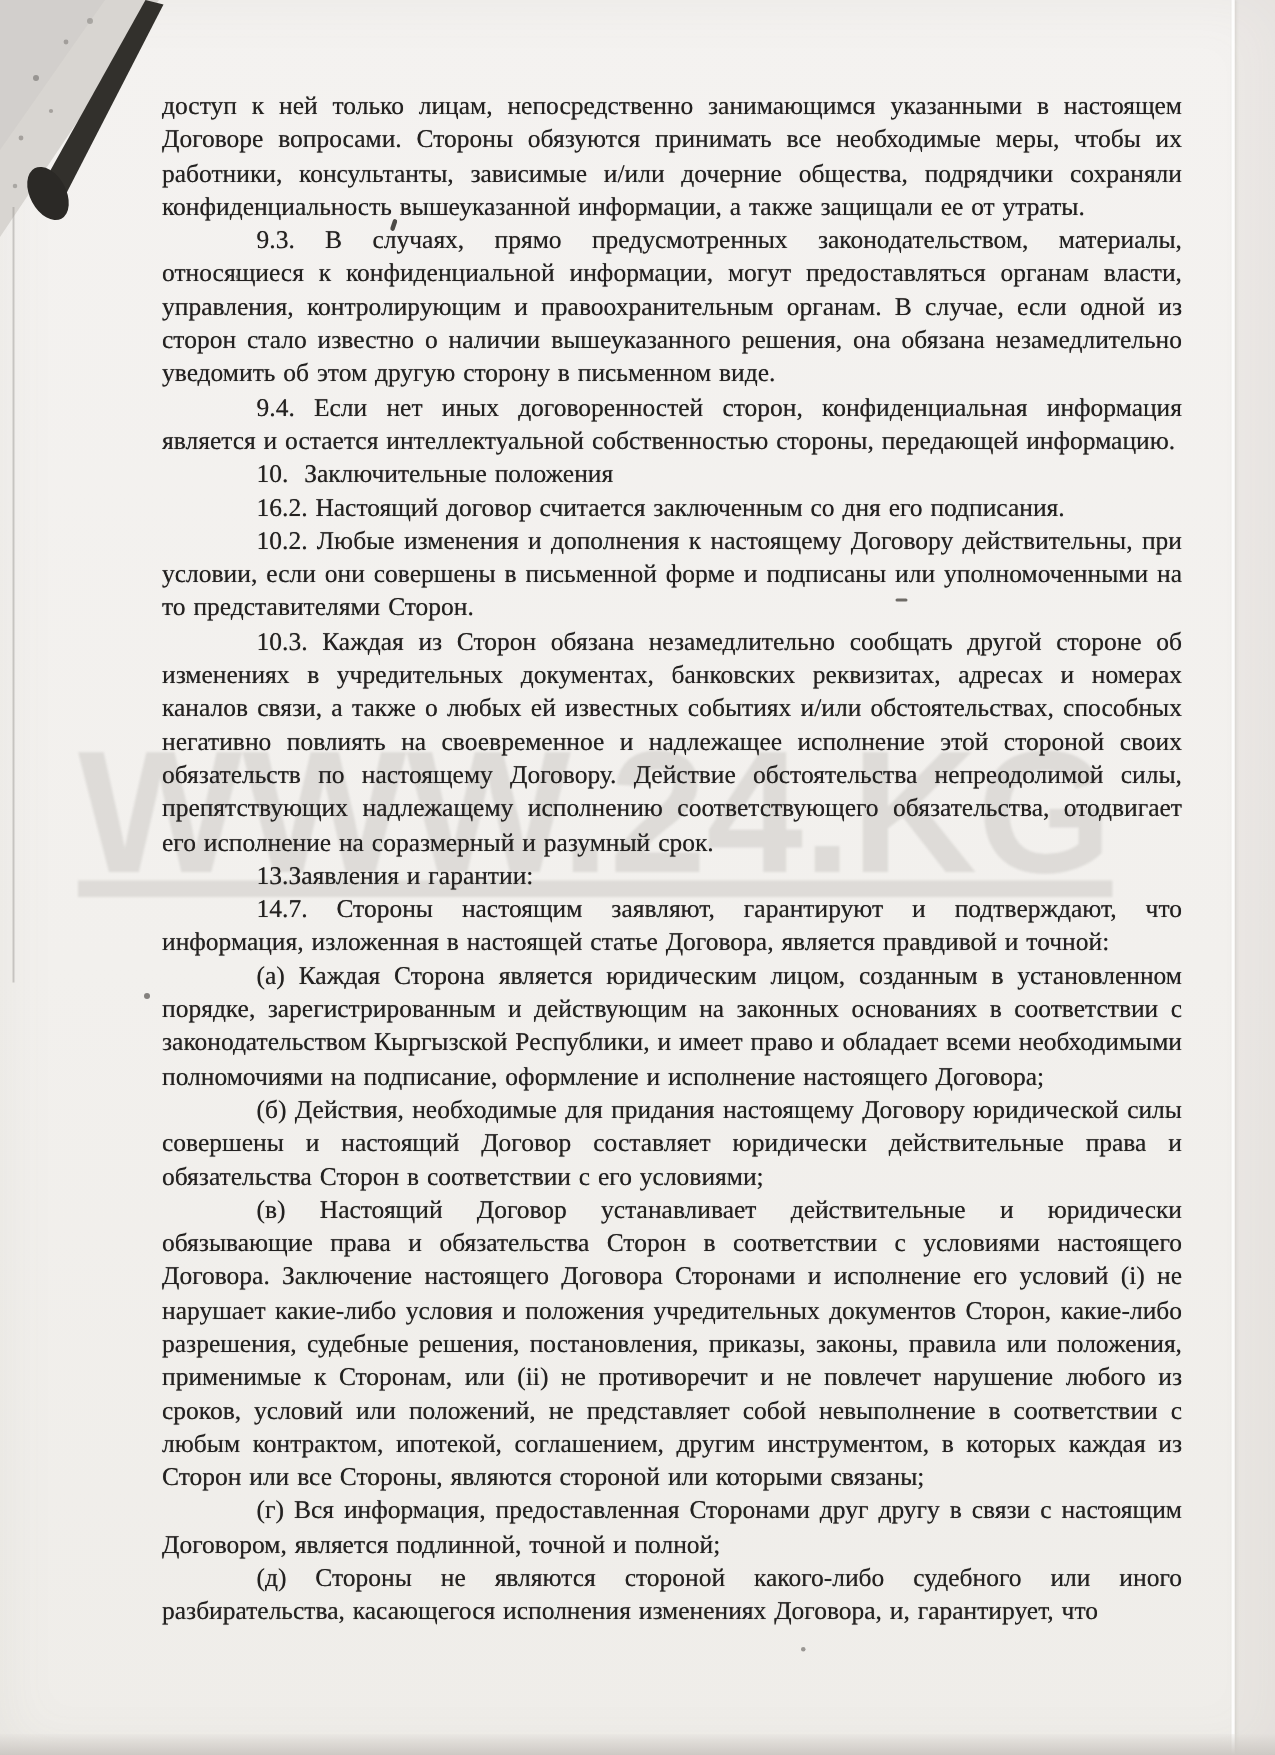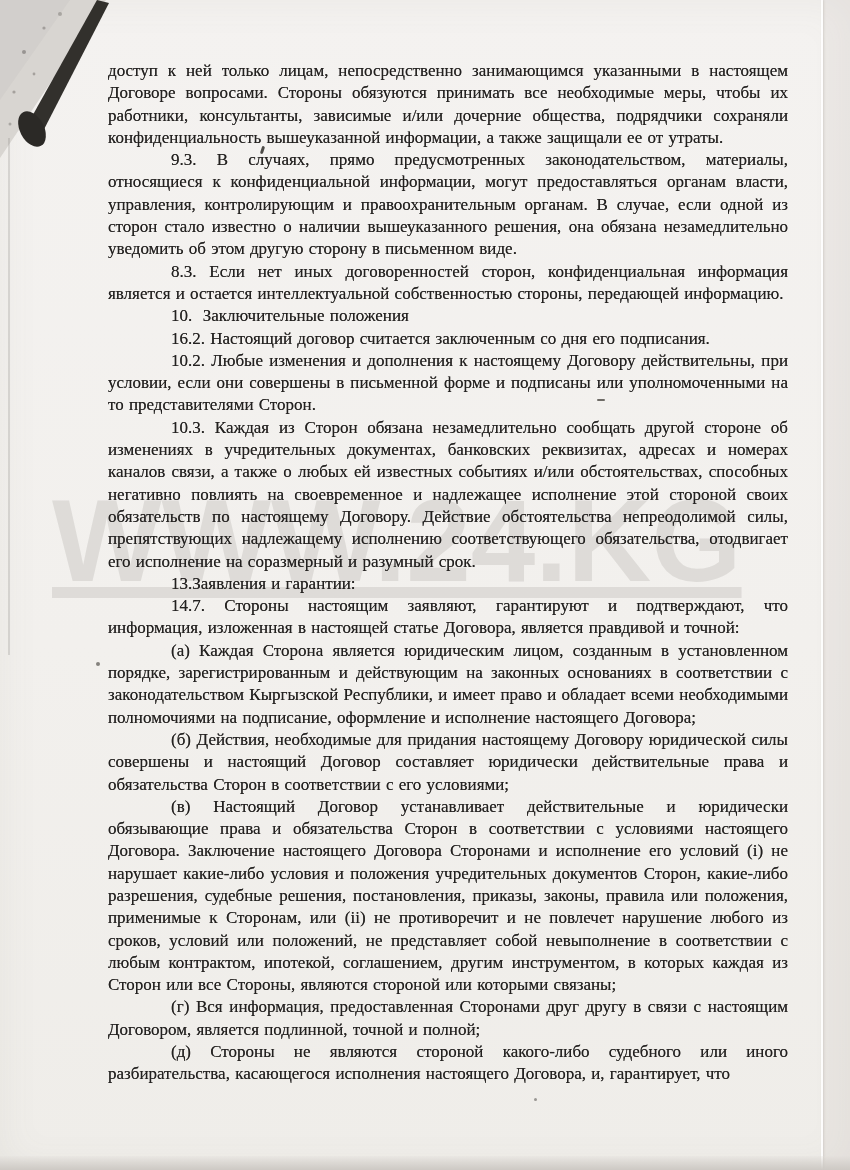--- a/index.html
+++ b/index.html
@@ -78,32 +78,32 @@
 
     <polygon points="97,0 109,3 38,141 25,129" fill="#32302c"></polygon>
     <ellipse cx="32" cy="129" rx="12" ry="19" transform="rotate(-28 32 129)" fill="#2b2926"></ellipse>
 
     <line x1="9" y1="138" x2="9" y2="655" stroke="#8b8884" stroke-width="1.3" opacity="0.4"></line>
   </svg>
 
   <div class="doc-text" style="color: rgb(35, 33, 32); margin-left: 16px;">
       <p class="para no-indent"><span>доступ к ней только лицам, непосредственно занимающимся указанными в настоящем Договоре вопросами. Стороны обязуются принимать все необходимые меры, чтобы их работники, консультанты, зависимые и/или дочерние общества, подрядчики сохраняли конфиденциальность вышеуказанной информации, а также защищали ее от утраты.</span></p>
       <p class="para"><span>9.3. В случаях, прямо предусмотренных законодательством, материалы, относящиеся к конфиденциальной информации, могут предоставляться органам власти, управления, контролирующим и правоохранительным органам. В случае, если одной из сторон стало известно о наличии вышеуказанного решения, она обязана незамедлительно уведомить об этом другую сторону в письменном виде.</span></p>
-      <p class="para"><span>8.3.  Если нет иных договоренностей сторон, конфиденциальная информация является и остается интеллектуальной собственностью стороны, передающей информацию.</span></p>
+      <p class="para"><span>9.4.  Если нет иных договоренностей сторон, конфиденциальная информация является и остается интеллектуальной собственностью стороны, передающей информацию.</span></p>
       <p class="para"><span>10.&nbsp;&nbsp;</span><b>Заключительные положения</b></p>
       <p class="para"><span>16.2. Настоящий договор считается заключенным со дня его подписания.</span></p>
       <p class="para"><span>10.2. Любые изменения и дополнения к настоящему Договору действительны, при условии, если они совершены в письменной форме и подписаны или уполномоченными на то представителями Сторон.</span></p>
       <p class="para"><span>10.3. Каждая из Сторон обязана незамедлительно сообщать другой стороне об изменениях в учредительных документах, банковских реквизитах, адресах и номерах каналов связи, а также о любых ей известных событиях и/или обстоятельствах, способных негативно повлиять на своевременное и надлежащее исполнение этой стороной своих обязательств по настоящему Договору. Действие обстоятельства непреодолимой силы, препятствующих надлежащему исполнению соответствующего обязательства, отодвигает его исполнение на соразмерный и разумный срок.</span></p>
       <p class="para"><b>13.Заявления и гарантии:</b></p>
       <p class="para"><span>14.7. Стороны настоящим заявляют, гарантируют и подтверждают, что информация, изложенная в настоящей статье Договора, является правдивой и точной:</span></p>
       <p class="para"><span>(а) Каждая Сторона является юридическим лицом, созданным в установленном порядке, зарегистрированным и действующим на законных основаниях в соответствии с законодательством Кыргызской Республики, и имеет право и обладает всеми необходимыми полномочиями на подписание, оформление и исполнение настоящего Договора;</span></p>
       <p class="para"><span>(б)  Действия, необходимые для придания настоящему Договору юридической силы совершены и настоящий Договор составляет юридически действительные права и обязательства Сторон в соответствии с его условиями;</span></p>
       <p class="para"><span>(в)  Настоящий Договор устанавливает действительные и юридически обязывающие права и обязательства Сторон в соответствии с условиями настоящего Договора. Заключение настоящего Договора Сторонами и исполнение его условий (i) не нарушает какие-либо условия и положения учредительных документов Сторон, какие-либо разрешения, судебные решения, постановления, приказы, законы, правила или положения, применимые к Сторонам, или (ii) не противоречит и не повлечет нарушение любого из сроков, условий или положений, не представляет собой невыполнение в соответствии с любым контрактом, ипотекой, соглашением, другим инструментом, в которых каждая из Сторон или все Стороны, являются стороной или которыми связаны;</span></p>
       <p class="para"><span>(г)  Вся информация, предоставленная Сторонами друг другу в связи с настоящим Договором, является подлинной, точной и полной;</span></p>
-      <p class="para"><span>(д)  Стороны не являются стороной какого-либо судебного или иного разбирательства, касающегося исполнения настоящего Договора, и, гарантирует, что</span></p>
+      <p class="para"><span>(д)  Стороны не являются стороной какого-либо судебного или иного разбирательства, касающегося исполнения изменениях Договора, и, гарантирует, что</span></p>
     </div>
 
   <div class="edge-shade-right"></div>
   <div class="edge-line-right"></div>
   <div class="edge-band-bottom"></div>
 
   <div class="speck apostrophe" style="left:261px;top:146px;"></div>
   <div class="speck dash" style="left:597px;top:399px;"></div>
   <div class="speck dot1" style="left:96px;top:662px;"></div>
   <div class="speck dot2" style="left:157px;top:183px;"></div>

